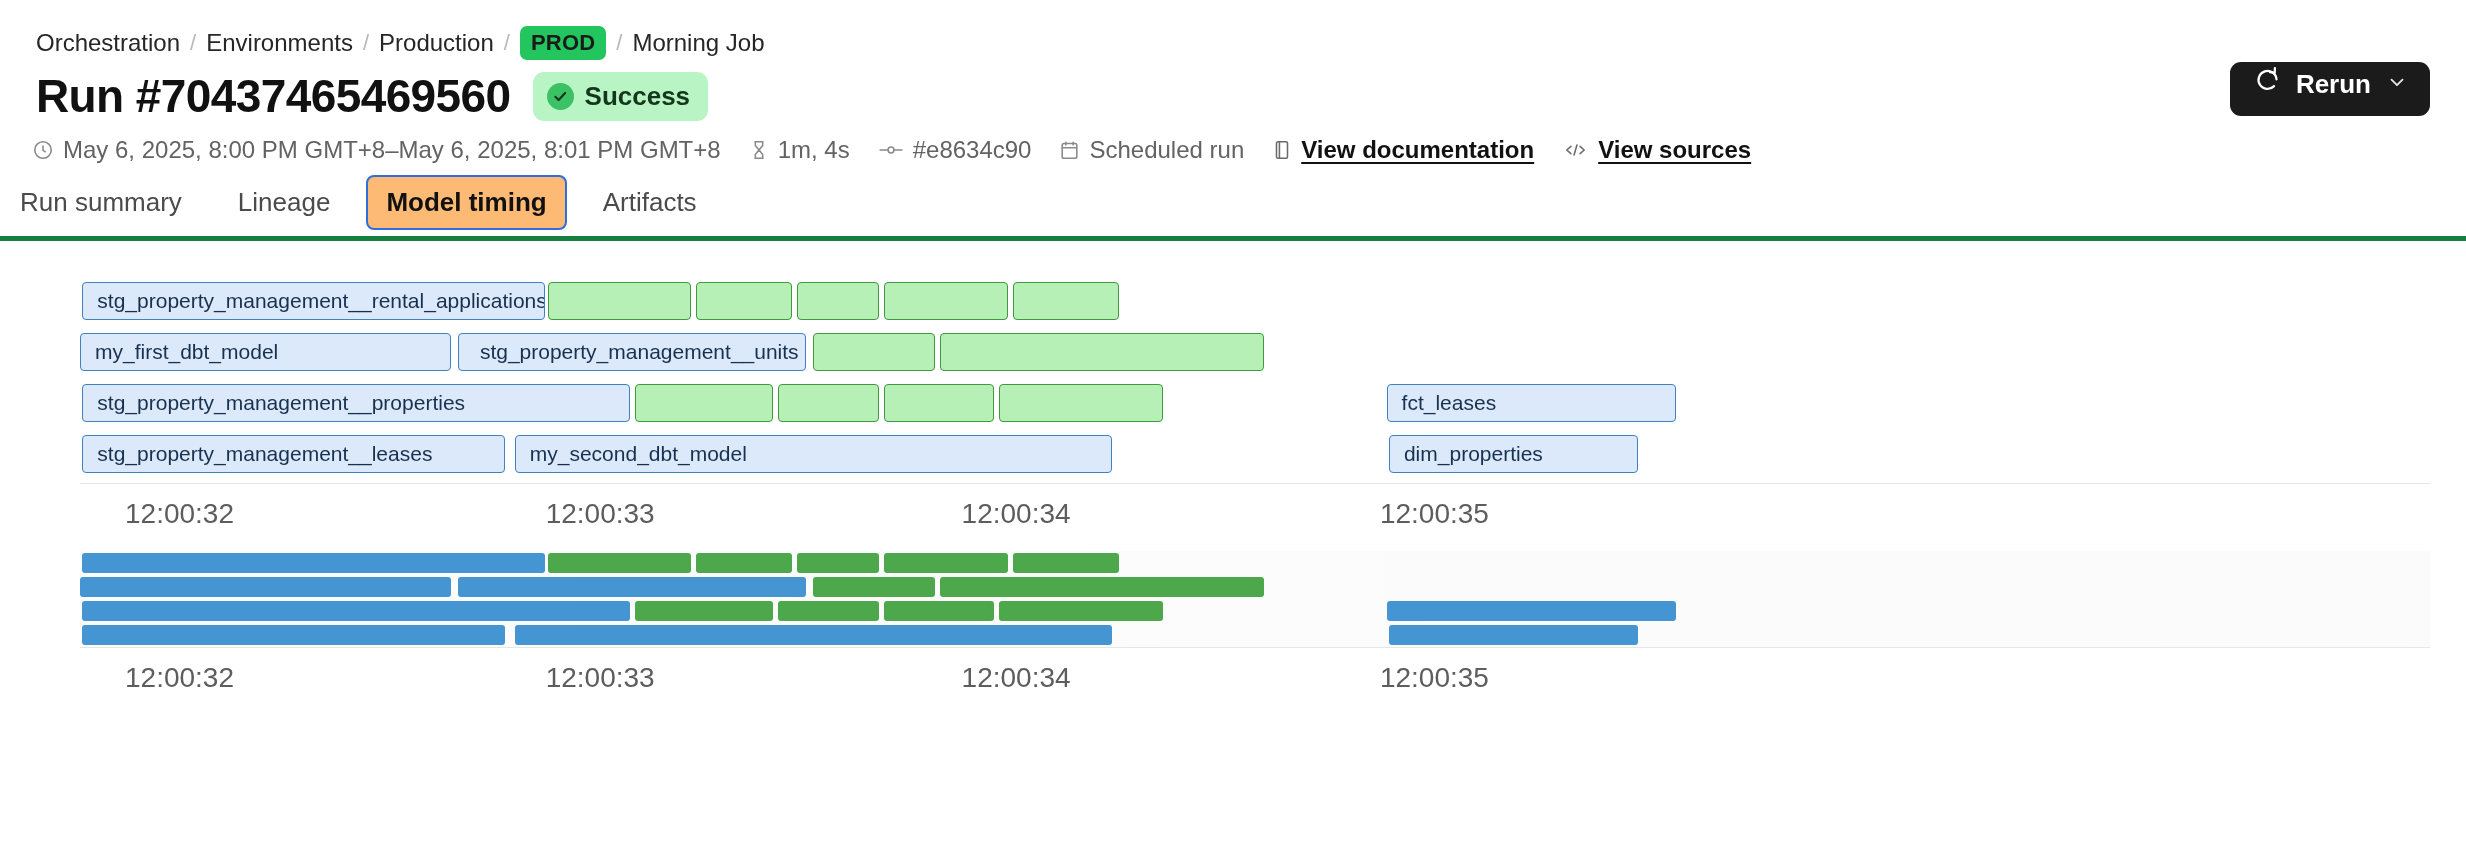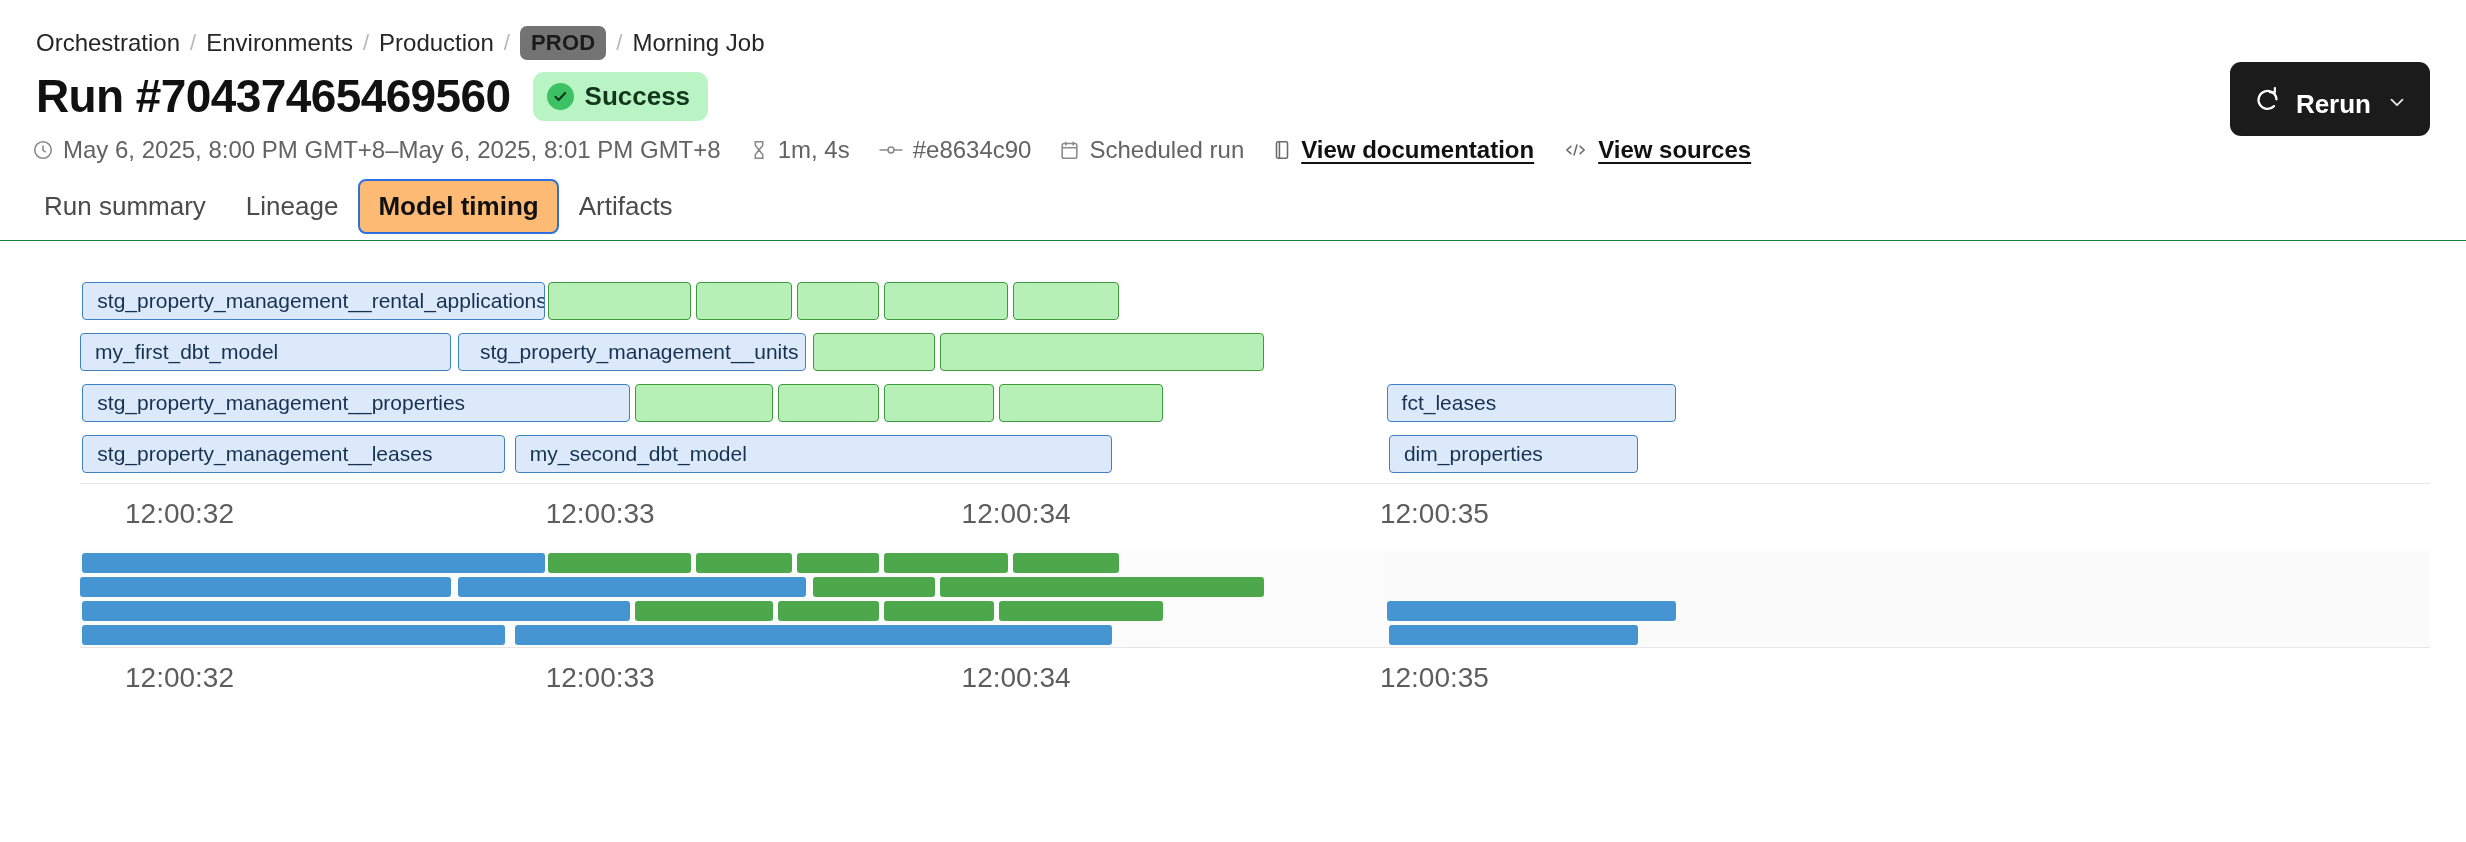--- a/index.html
+++ b/index.html
@@ -16,21 +16,21 @@
     display: flex; align-items: center; gap: 10px;
     padding: 28px 0 0 36px;
     font-size: 24px;
     color: #262626;
     height: 58px;
   }
   .crumb { white-space: nowrap; }
   .crumb.link { color: #262626; }
   .crumb-sep { color: #b8b8b8; font-size: 22px; }
   .crumb-badge {
-    background: #737373;
+    background: #22c55e;
     color: #1a1a1a;
     border-radius: 7px;
     padding: 4px 11px;
     font-size: 22px;
     font-weight: 600;
     letter-spacing: .2px;
   }
 
   
   .title-row {
@@ -63,21 +63,21 @@
 
   
   .rerun-btn {
     position: absolute;
     right: 36px; top: 4px;
     display: inline-flex; align-items: center; gap: 15px;
     background: #1b1b1b;
     color: #ffffff;
     border: none;
     border-radius: 11px;
-    padding: 25px 22px 15px 24px;
+    padding: 5px 22px 15px 24px;
     font-size: 26px;
     font-weight: 600;
     font-family: "Liberation Sans", sans-serif;
     cursor: pointer;
   }
   .rerun-btn .chev { opacity: .9; }
 
   
   .meta-row {
     display: flex; align-items: center;
@@ -96,24 +96,23 @@
   .meta-link {
     color: #111111;
     font-weight: 700;
     text-decoration: underline;
     text-underline-offset: 4px;
     cursor: pointer;
   }
 
   
   .tabs {
-    display: flex; align-items: flex-end; gap: 0;
-    padding-left: 24px;
+    display: flex; align-items: flex-end; gap: 16px;
     margin-top: 12px;
-    border-bottom: 1px solid #15803d;
+    border-bottom: 5px solid #15803d;
     height: 64px;
   }
   .tab {
     font-size: 26px;
     color: #4b4b4b;
     padding: 10px 18px;
     cursor: pointer;
     background: transparent;
     border: 2px solid transparent;
     border-radius: 8px;

